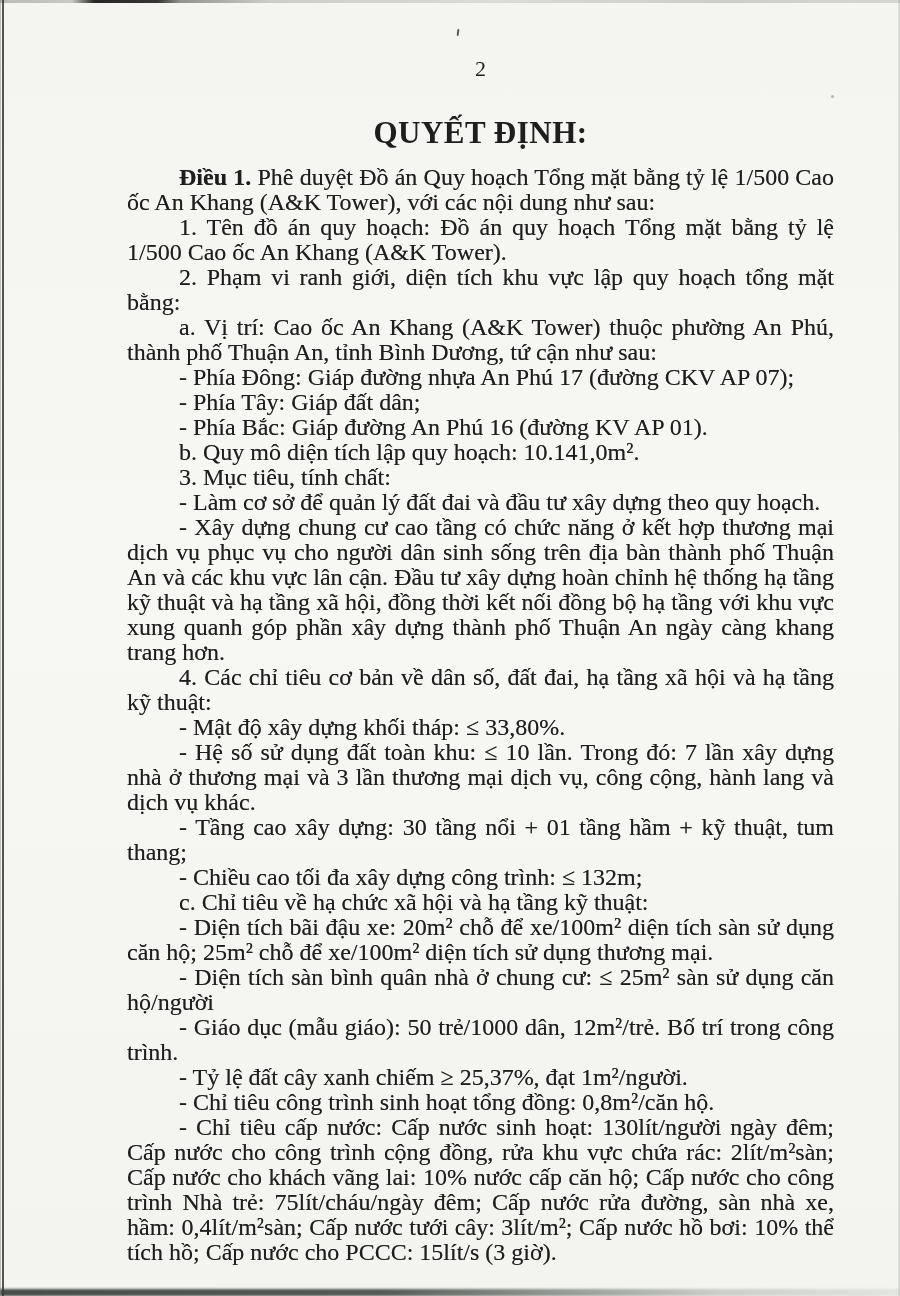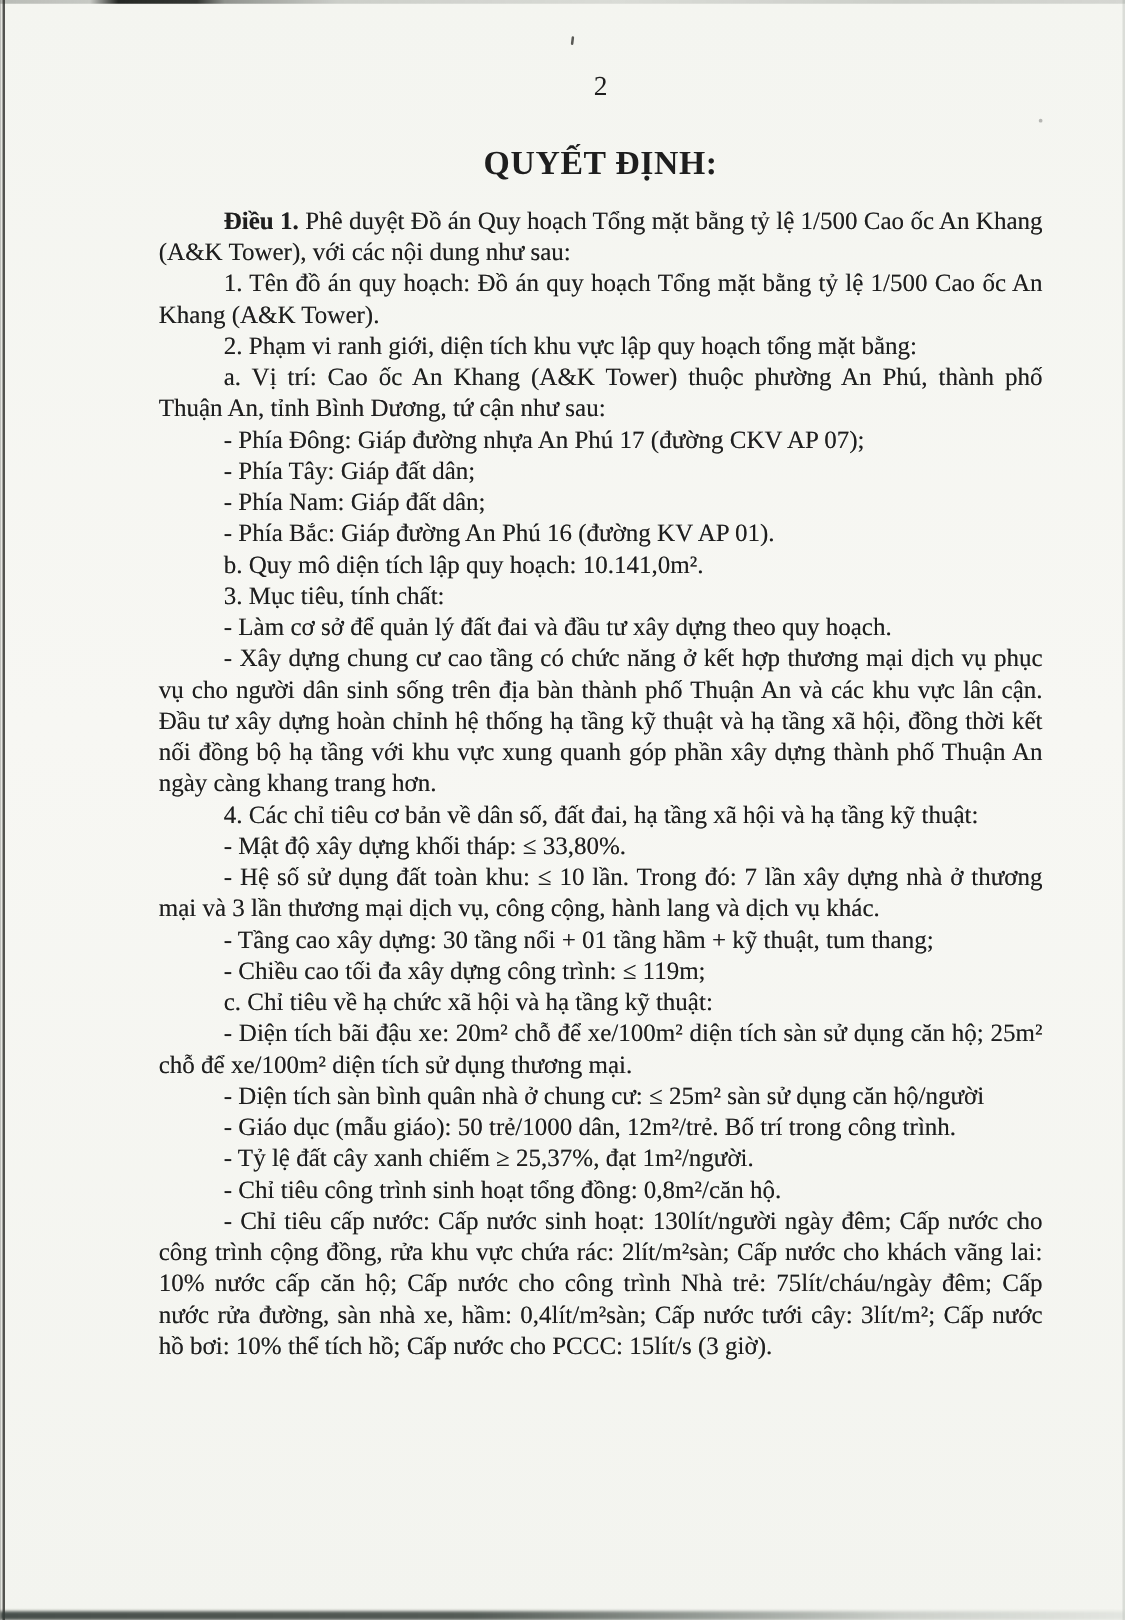--- a/index.html
+++ b/index.html
@@ -57,25 +57,25 @@
     position: absolute; top: 95px; left: 831px; width: 3px; height: 3px;
     background: rgba(120,120,118,0.5); border-radius: 50%;
   }
   .page-number {
     position: absolute; top: 55px; left: 127px; width: 707px;
     text-align: center; font-size: 22px; line-height: 28px;
   }
   .doc-title {
     position: absolute; top: 115px; left: 127px; width: 707px;
     margin: 0; text-align: center;
-    font-size: 27px; font-weight: bold; letter-spacing: 0.5px;
+    font-size: 31px; font-weight: bold; letter-spacing: 0.5px;
   }
   .doc-body {
     position: absolute; top: 165px; left: 127px; width: 707px;
-    font-size: 20px; line-height: 25px;
+    font-size: 24px; line-height: 25px;
     text-align: justify;
     text-shadow: 0 0 0.5px rgba(25,25,25,0.55);
   }
   .doc-body p {
     margin: 0;
     text-indent: 52px;
   }
   .doc-body b { font-weight: bold; }
 </style>
 </head>
@@ -93,31 +93,30 @@
   <div class="page-number">2</div>
   <h1 class="doc-title">QUYẾT ĐỊNH:</h1>
 
   <div class="doc-body">
     <p><b>Điều 1.</b><span> Phê duyệt Đồ án Quy hoạch Tổng mặt bằng tỷ lệ 1/500 Cao ốc An Khang (A&amp;K Tower), với các nội dung như sau:</span></p>
     <p>1. Tên đồ án quy hoạch: Đồ án quy hoạch Tổng mặt bằng tỷ lệ 1/500 Cao ốc An Khang (A&amp;K Tower).</p>
     <p>2. Phạm vi ranh giới, diện tích khu vực lập quy hoạch tổng mặt bằng:</p>
     <p>a. Vị trí: Cao ốc An Khang (A&amp;K Tower) thuộc phường An Phú, thành phố Thuận An, tỉnh Bình Dương, tứ cận như sau:</p>
     <p>- Phía Đông: Giáp đường nhựa An Phú 17 (đường CKV AP 07);</p>
     <p>- Phía Tây: Giáp đất dân;</p>
-    <p>- Phía Nam: Giáp đất dân;</p>
     <p>- Phía Bắc: Giáp đường An Phú 16 (đường KV AP 01).</p>
     <p>b. Quy mô diện tích lập quy hoạch: 10.141,0m².</p>
     <p>3. Mục tiêu, tính chất:</p>
     <p>- Làm cơ sở để quản lý đất đai và đầu tư xây dựng theo quy hoạch.</p>
     <p>- Xây dựng chung cư cao tầng có chức năng ở kết hợp thương mại dịch vụ phục vụ cho người dân sinh sống trên địa bàn thành phố Thuận An và các khu vực lân cận. Đầu tư xây dựng hoàn chỉnh hệ thống hạ tầng kỹ thuật và hạ tầng xã hội, đồng thời kết nối đồng bộ hạ tầng với khu vực xung quanh góp phần xây dựng thành phố Thuận An ngày càng khang trang hơn.</p>
     <p>4. Các chỉ tiêu cơ bản về dân số, đất đai, hạ tầng xã hội và hạ tầng kỹ thuật:</p>
     <p>- Mật độ xây dựng khối tháp: ≤ 33,80%.</p>
     <p>- Hệ số sử dụng đất toàn khu: ≤ 10 lần. Trong đó: 7 lần xây dựng nhà ở thương mại và 3 lần thương mại dịch vụ, công cộng, hành lang và dịch vụ khác.</p>
     <p>- Tầng cao xây dựng: 30 tầng nổi + 01 tầng hầm + kỹ thuật, tum thang;</p>
-    <p>- Chiều cao tối đa xây dựng công trình: ≤ 119m;</p>
+    <p>- Chiều cao tối đa xây dựng công trình: ≤ 132m;</p>
     <p>c. Chỉ tiêu về hạ chức xã hội và hạ tầng kỹ thuật:</p>
     <p>- Diện tích bãi đậu xe: 20m² chỗ để xe/100m² diện tích sàn sử dụng căn hộ; 25m² chỗ để xe/100m² diện tích sử dụng thương mại.</p>
     <p>- Diện tích sàn bình quân nhà ở chung cư: ≤ 25m² sàn sử dụng căn hộ/người</p>
     <p>- Giáo dục (mẫu giáo): 50 trẻ/1000 dân, 12m²/trẻ. Bố trí trong công trình.</p>
     <p>- Tỷ lệ đất cây xanh chiếm ≥ 25,37%, đạt 1m²/người.</p>
     <p>- Chỉ tiêu công trình sinh hoạt tổng đồng: 0,8m²/căn hộ.</p>
     <p>- Chỉ tiêu cấp nước: Cấp nước sinh hoạt: 130lít/người ngày đêm; Cấp nước cho công trình cộng đồng, rửa khu vực chứa rác: 2lít/m²sàn; Cấp nước cho khách vãng lai: 10% nước cấp căn hộ; Cấp nước cho công trình Nhà trẻ: 75lít/cháu/ngày đêm; Cấp nước rửa đường, sàn nhà xe, hầm: 0,4lít/m²sàn; Cấp nước tưới cây: 3lít/m²; Cấp nước hồ bơi: 10% thể tích hồ; Cấp nước cho PCCC: 15lít/s (3 giờ).</p>
   </div>
 </div>
 

